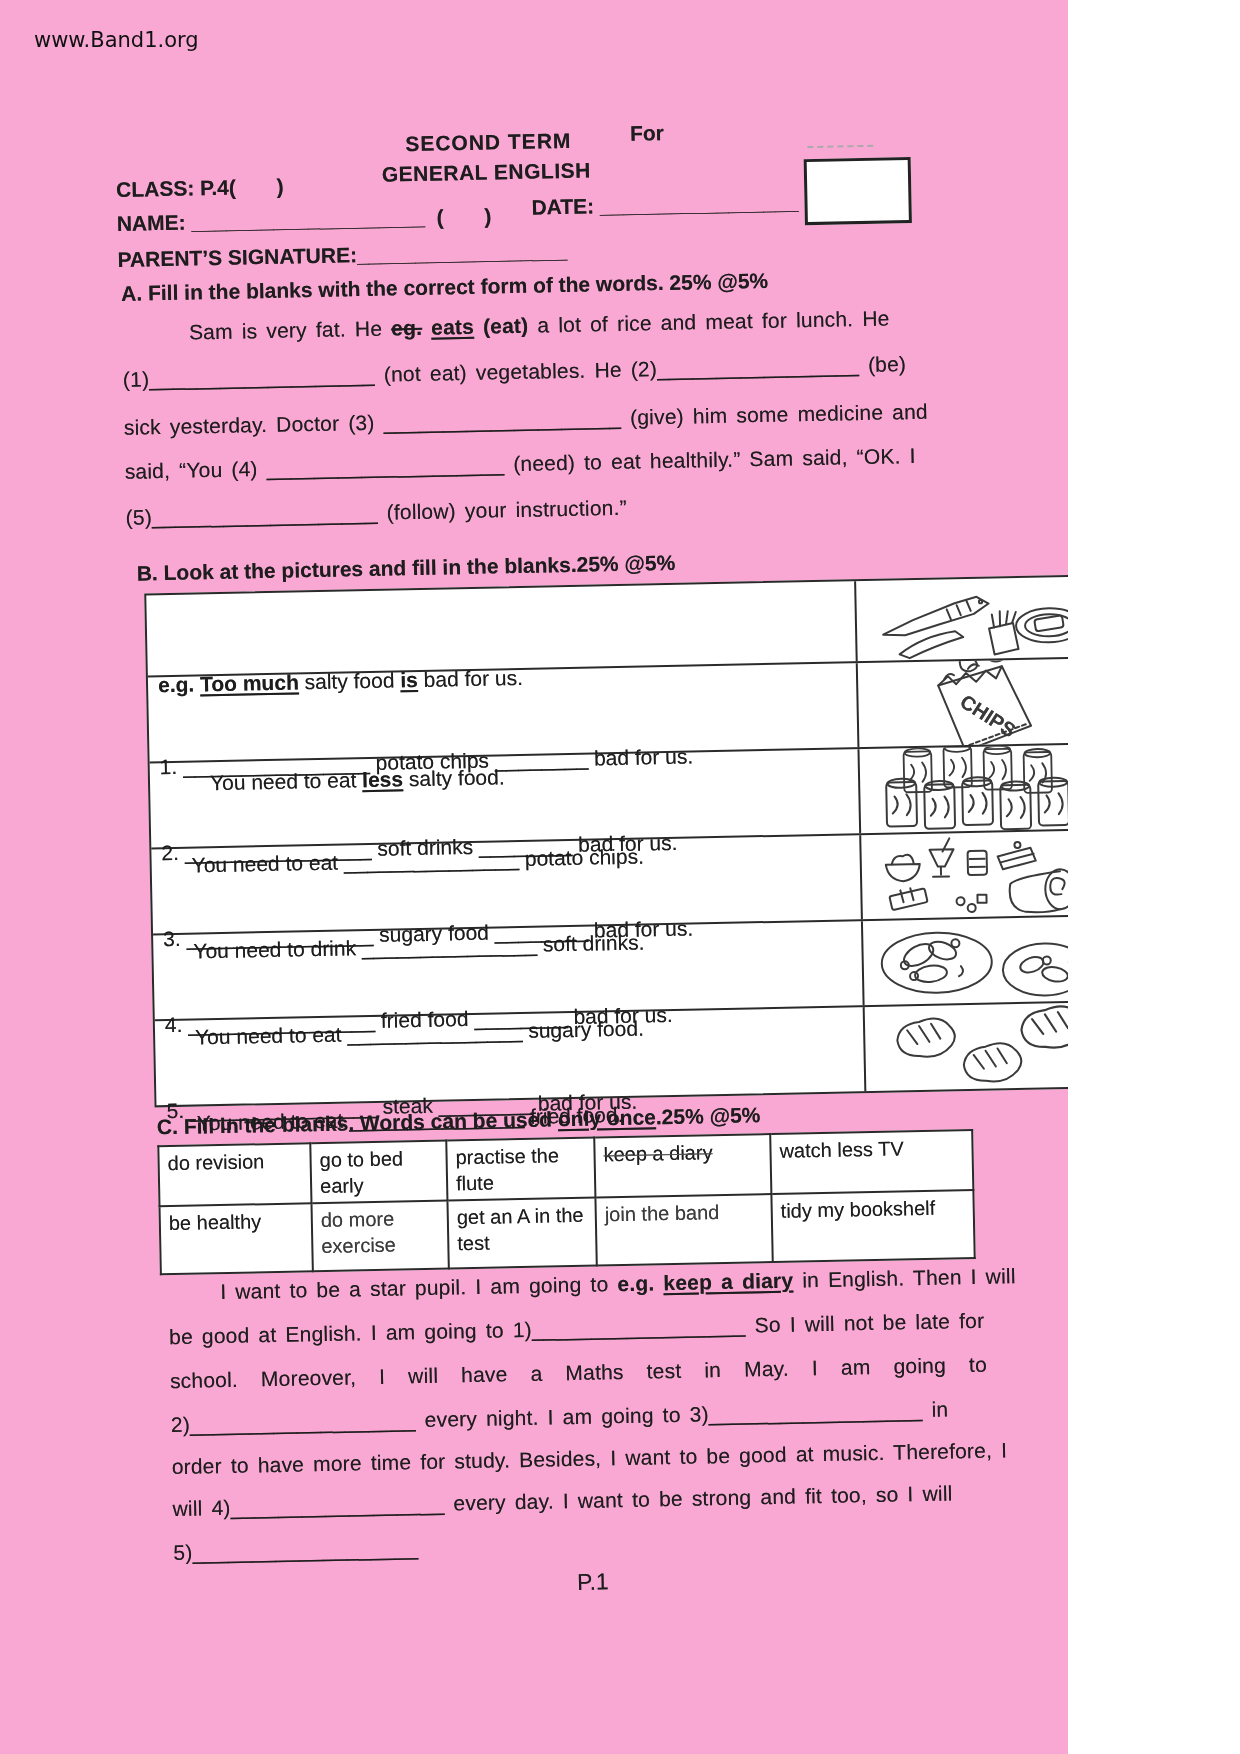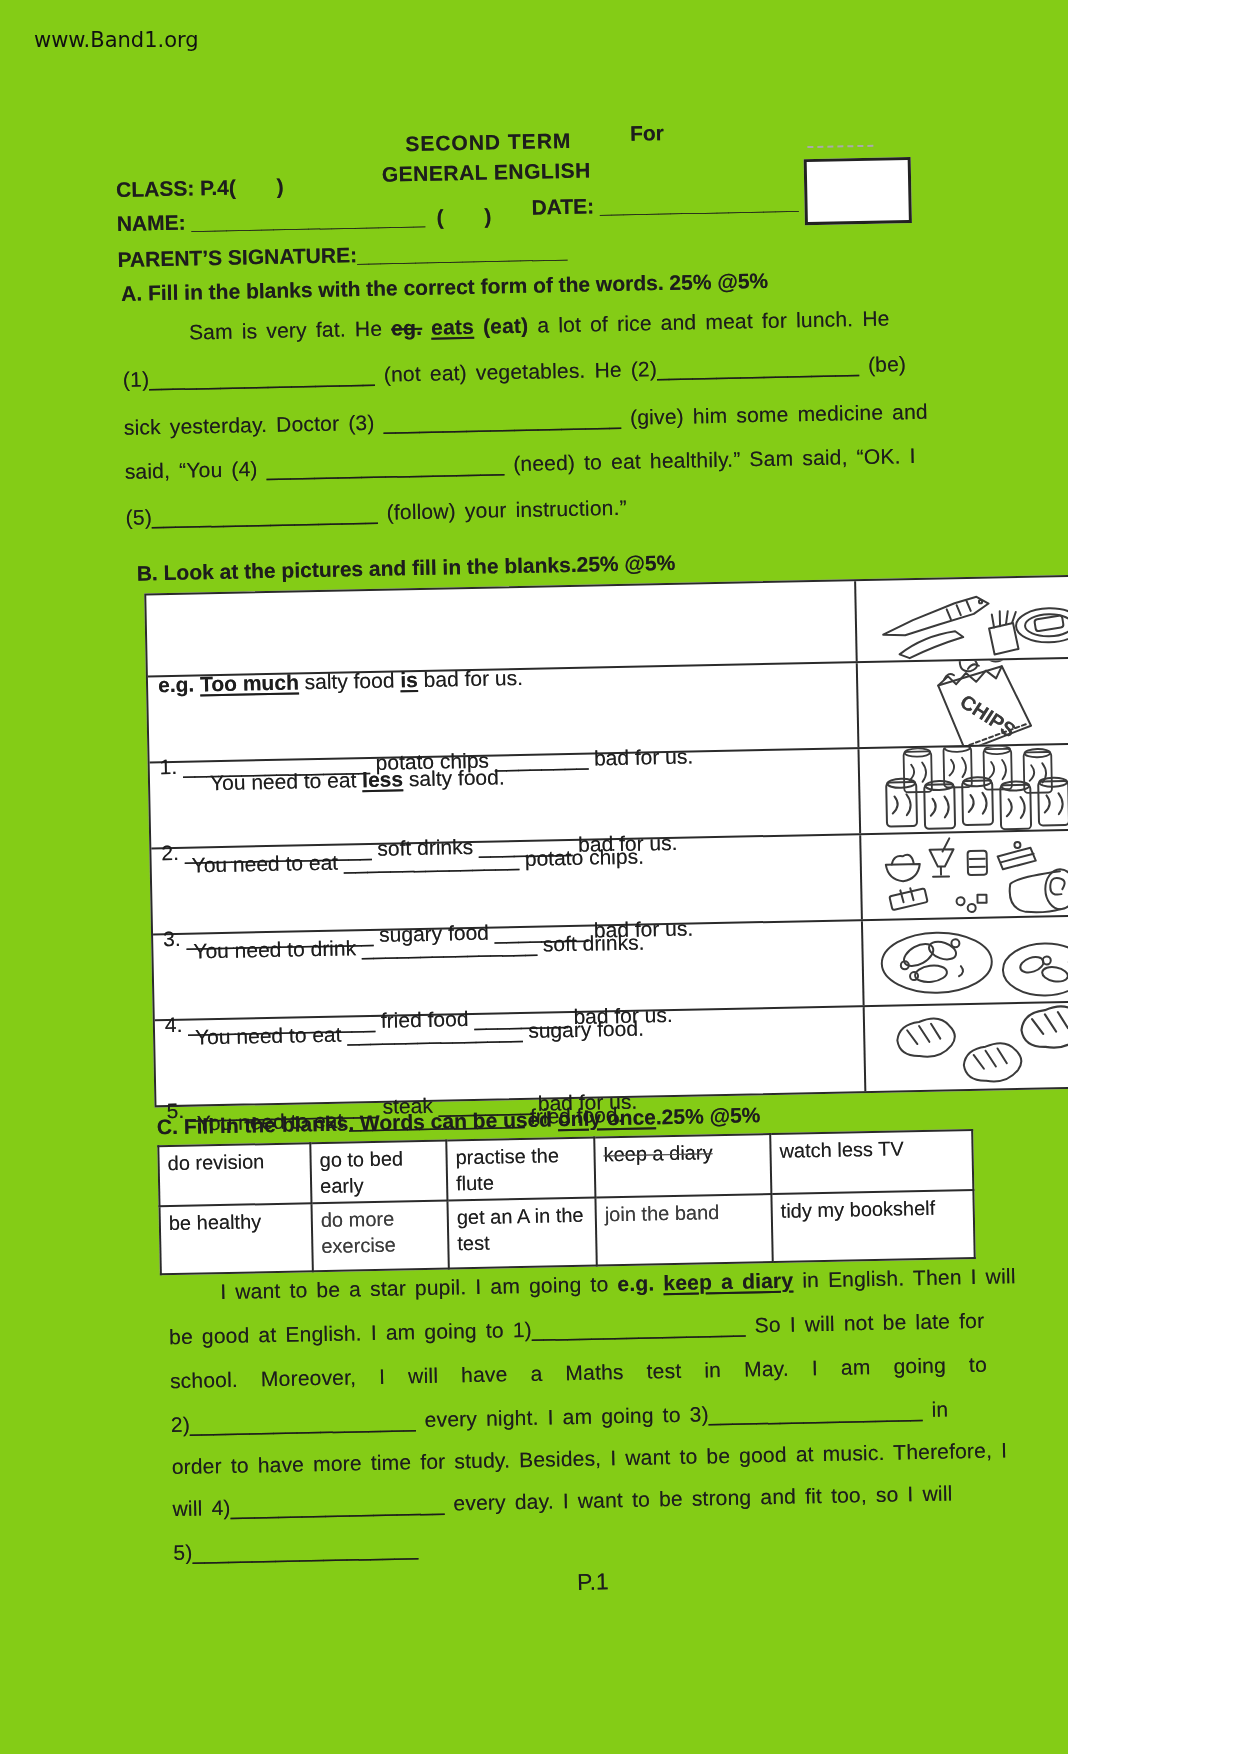--- a/index.html
+++ b/index.html
@@ -1,16 +1,16 @@
 <!DOCTYPE html>
 <html><head>
 <meta charset="utf-8">
 <style>
   html,body{margin:0;padding:0;background:#ffffff;}
-  .page{position:relative;width:1068px;height:1754px;background:#84cc16;overflow:hidden;
+  .page{position:relative;width:1068px;height:1754px;background:#f9a8d4;overflow:hidden;
         font-family:"Liberation Sans",sans-serif;color:#1d1d1d;}
   .watermark{position:absolute;left:34px;top:28px;font-size:21px;color:#111;
              font-family:"DejaVu Sans",sans-serif;}
   .scan{position:absolute;left:0;top:0;width:1240px;height:1754px;
         transform:rotate(-1.15deg);transform-origin:620px 877px;
         text-shadow:0 0 0.5px rgba(30,30,30,0.6);}
   .t{position:absolute;white-space:pre;font-size:21px;}
   .h{font-weight:bold;}
   .b{font-weight:bold;}
   .u{text-decoration:underline;text-decoration-thickness:2px;text-underline-offset:3px;}

